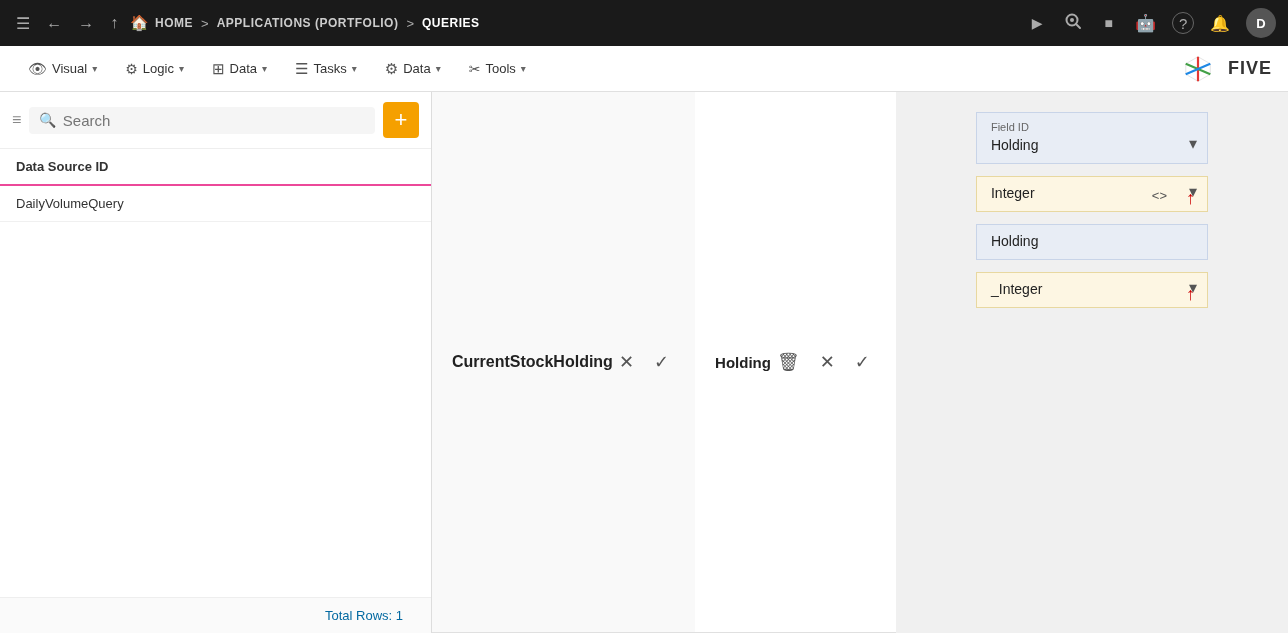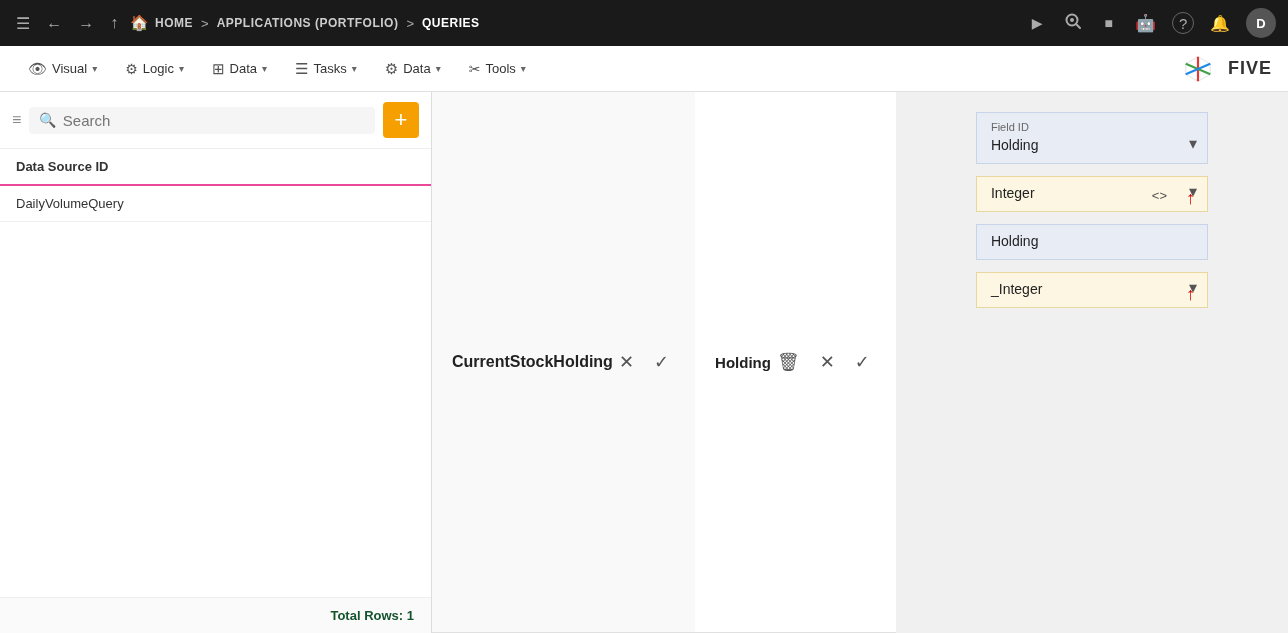--- a/index.html
+++ b/index.html
@@ -142,25 +142,25 @@
       background: #fff;
     }
     .sidebar-row {
       padding: 10px 16px;
       border-bottom: 1px solid #f0f0f0;
       cursor: pointer;
       font-size: 13px;
       color: #333;
     }
     .sidebar-footer {
-      padding: 10px 17px;
+      padding: 10px 28px;
       text-align: right;
       font-size: 13px;
-      font-weight: 700;
-      color: #14532d;
+      font-weight: 400;
+      color: #0369a1;
       border-top: 1px solid #eee;
       background: #fafafa;
     }
 
     
     .content {
       flex: 1;
       background: #f9a8d4;
       display: flex;
       flex-direction: row;

